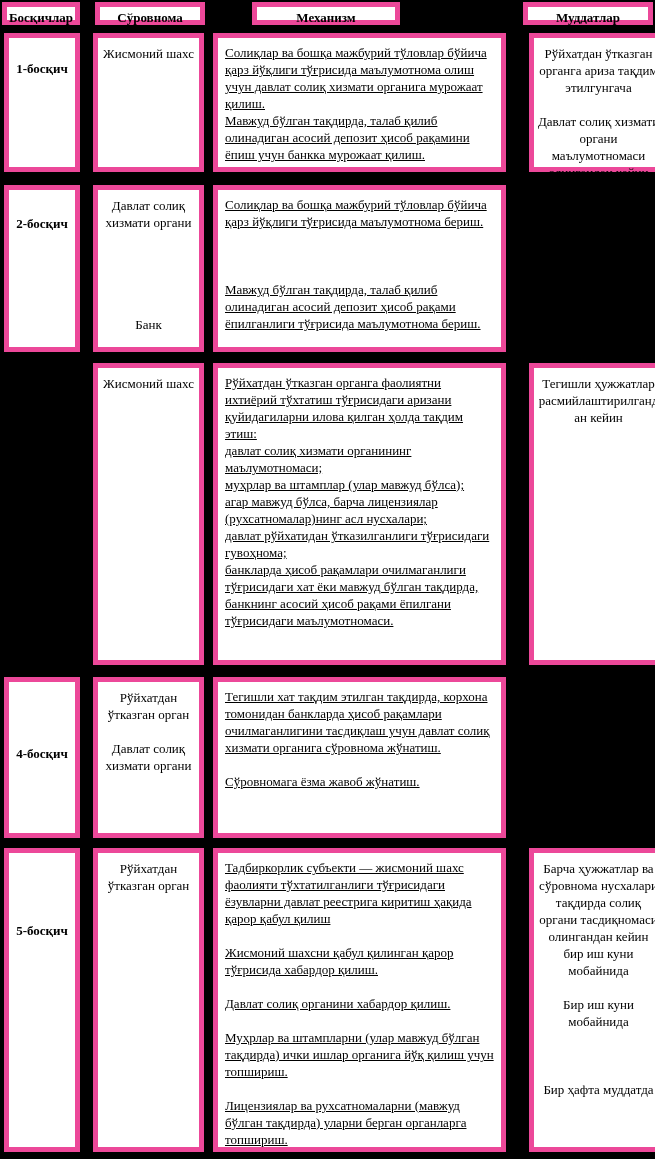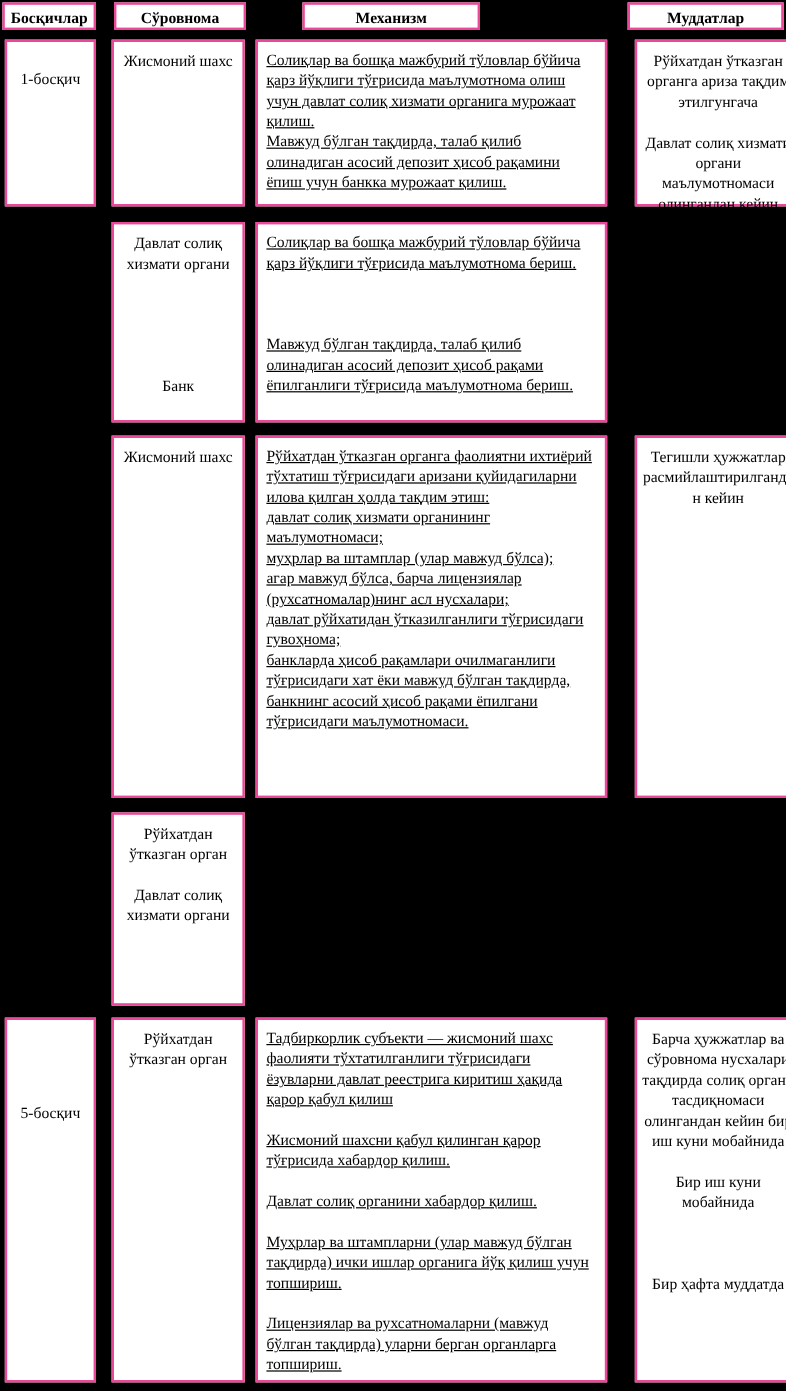--- a/index.html
+++ b/index.html
@@ -8,21 +8,21 @@
     width: 655px;
     height: 1159px;
     background: #000;
     font-family: "Liberation Serif", "DejaVu Serif", serif;
     color: #000;
     overflow: hidden;
   }
   .cell {
     position: absolute;
     background: #fff;
-    border: 2px solid #ec4899;
+    border: 5px solid #ec4899;
     box-sizing: border-box;
     font-size: 13px;
     line-height: 17px;
   }
   
   .c1 { left: 4px;   width: 76px;  }
   .c2 { left: 93px;  width: 111px; }
   .c3 { left: 213px; width: 293px; text-decoration: underline; }
   .c4 { left: 529px; width: 139px; }
   
@@ -38,21 +38,21 @@
     text-align: center;
     line-height: 21px;
     font-size: 13px;
   }
   .h1 { left: 2px;   width: 78px;  }
   .h2 { left: 95px;  width: 110px; }
   .h3 { left: 252px; width: 148px; }
   .h4 { left: 523px; width: 130px; }
   
   .stage {
-    font-weight: normal;
+    font-weight: bold;
     text-align: center;
   }
   .stage.r1 { padding-top: 22px; }
   .stage.r2 { padding-top: 25px; }
   .stage.r3 { padding-top: 74px; }
   .stage.r4 { padding-top: 63px; }
   .stage.r5 { padding-top: 69px; }
   .subj {
     text-align: center;
     padding: 7px 4px 4px 4px;
@@ -81,20 +81,21 @@
   <div class="cell hdr h4">Муддатлар</div>
 
   <div class="cell stage r1 c1">1-босқич</div>
   <div class="cell subj  r1 c2">Жисмоний шахс</div>
   <div class="cell mech  r1 c3">Солиқлар ва бошқа мажбурий тўловлар бўйича қарз йўқлиги тўғрисида маълумотнома олиш учун давлат солиқ хизмати органига мурожаат қилиш.
 Мавжуд бўлган тақдирда, талаб қилиб олинадиган асосий депозит ҳисоб рақамини ёпиш учун банкка мурожаат қилиш.</div>
   <div class="cell dead  r1 c4">Рўйхатдан ўтказган органга ариза тақдим этилгунгача
 
 Давлат солиқ хизмати органи маълумотномаси олингандан кейин</div>
 
+  <div class="cell stage r2 c1">2-босқич</div>
   <div class="cell subj  r2 c2">Давлат солиқ хизмати органи
 
 
 
 
 
 Банк</div>
   <div class="cell mech  r2 c3">Солиқлар ва бошқа мажбурий тўловлар бўйича қарз йўқлиги тўғрисида маълумотнома бериш.
 
 
@@ -103,23 +104,27 @@
 
   <div class="cell subj  r3 c2">Жисмоний шахс</div>
   <div class="cell mech  r3 c3">Рўйхатдан ўтказган органга фаолиятни ихтиёрий тўхтатиш тўғрисидаги аризани қуйидагиларни илова қилган ҳолда тақдим этиш:
 давлат солиқ хизмати органининг маълумотномаси;
 муҳрлар ва штамплар (улар мавжуд бўлса);
 агар мавжуд бўлса, барча лицензиялар (рухсатномалар)нинг асл нусхалари;
 давлат рўйхатидан ўтказилганлиги тўғрисидаги гувоҳнома;
 банкларда ҳисоб рақамлари очилмаганлиги тўғрисидаги хат ёки мавжуд бўлган тақдирда, банкнинг асосий ҳисоб рақами ёпилгани тўғрисидаги маълумотномаси.</div>
   <div class="cell dead  r3 c4">Тегишли ҳужжатлар расмийлаштирилгандан кейин</div>
 
+  <div class="cell stage r4 c1">4-босқич</div>
   <div class="cell subj  r4 c2">Рўйхатдан ўтказган орган
 
 Давлат солиқ хизмати органи</div>
+  <div class="cell mech  r4 c3">Тегишли хат тақдим этилган тақдирда, корхона томонидан банкларда ҳисоб рақамлари очилмаганлигини тасдиқлаш учун давлат солиқ хизмати органига сўровнома жўнатиш.
+
+Сўровномага ёзма жавоб жўнатиш.</div>
 
   <div class="cell stage r5 c1">5-босқич</div>
   <div class="cell subj  r5 c2">Рўйхатдан ўтказган орган</div>
   <div class="cell mech  r5 c3">Тадбиркорлик субъекти — жисмоний шахс фаолияти тўхтатилганлиги тўғрисидаги ёзувларни давлат реестрига киритиш ҳақида қарор қабул қилиш
 
 Жисмоний шахсни қабул қилинган қарор тўғрисида хабардор қилиш.
 
 Давлат солиқ органини хабардор қилиш.
 
 Муҳрлар ва штампларни (улар мавжуд бўлган тақдирда) ички ишлар органига йўқ қилиш учун топшириш.

